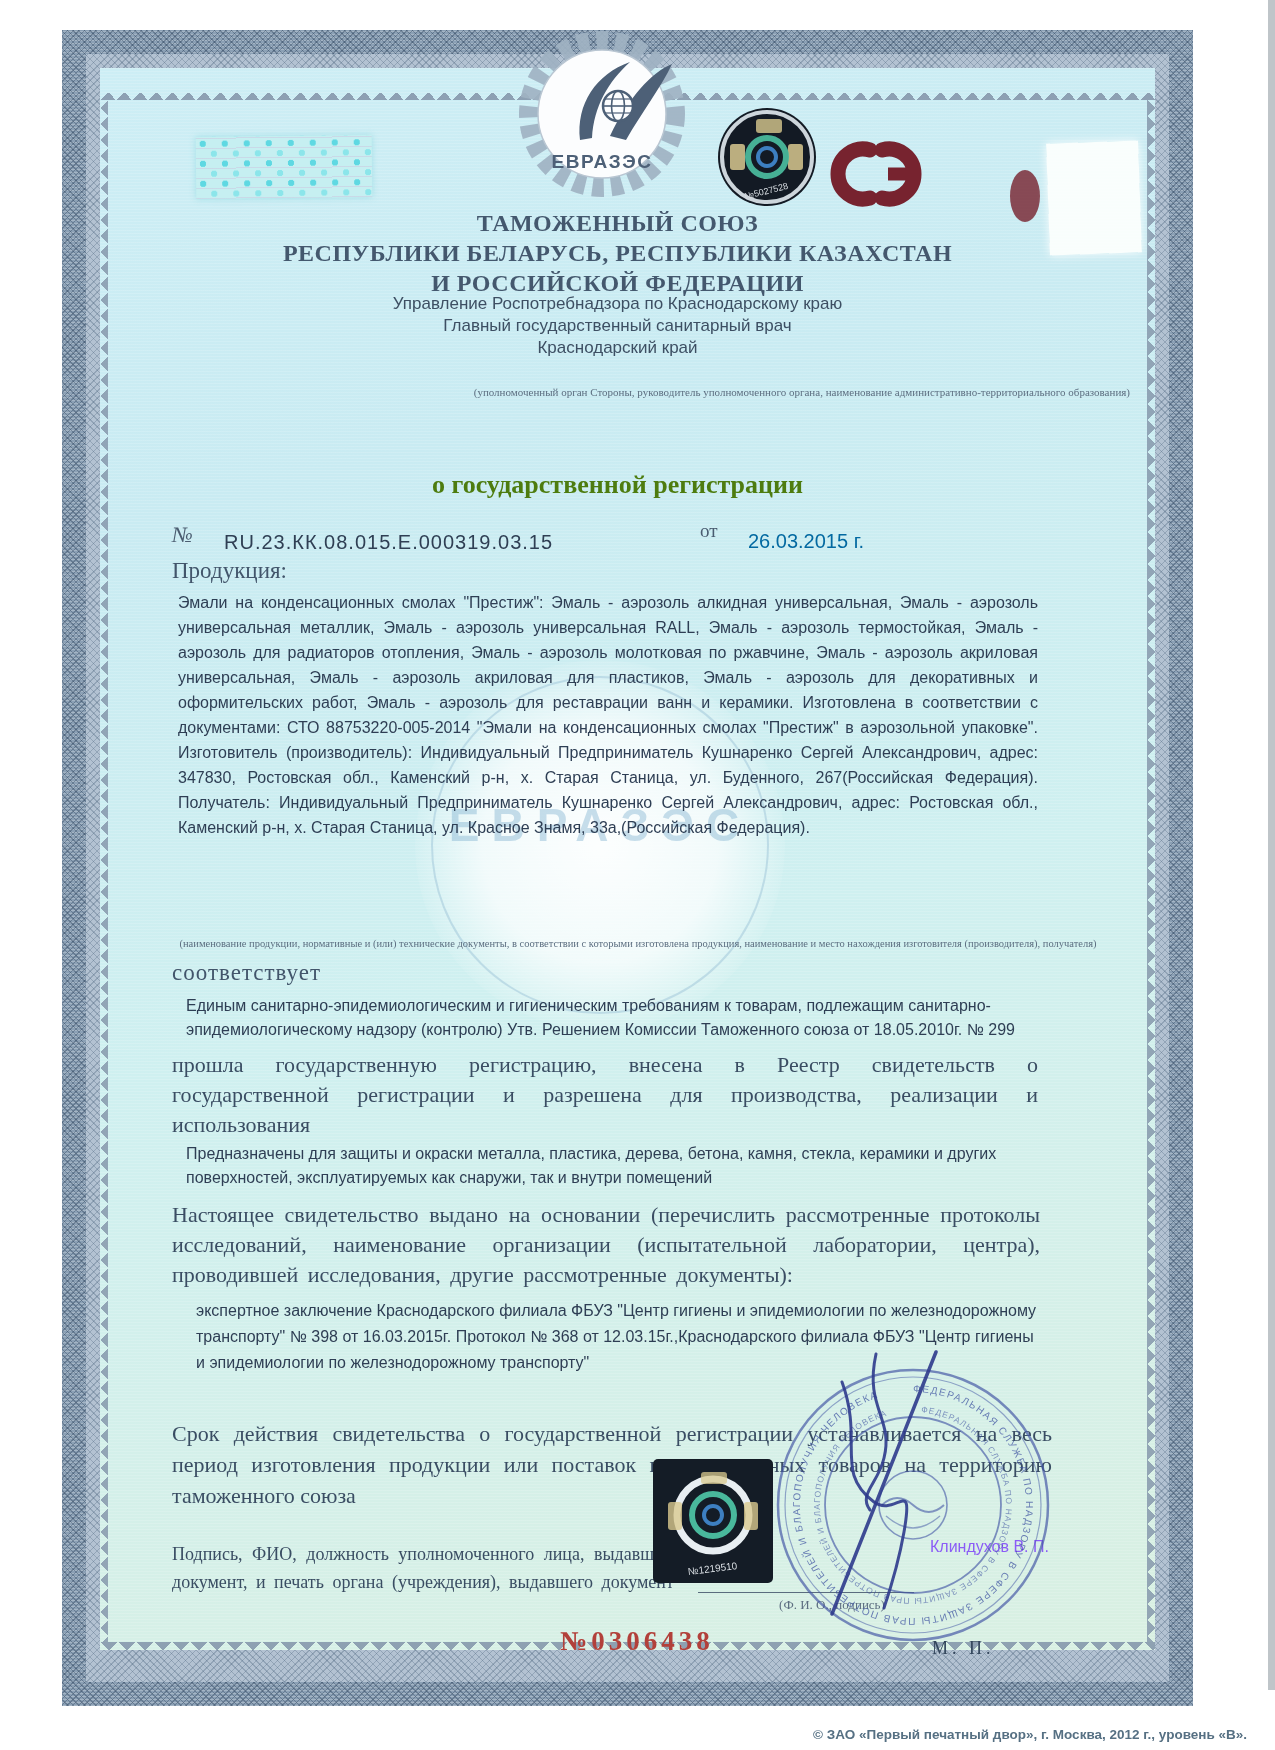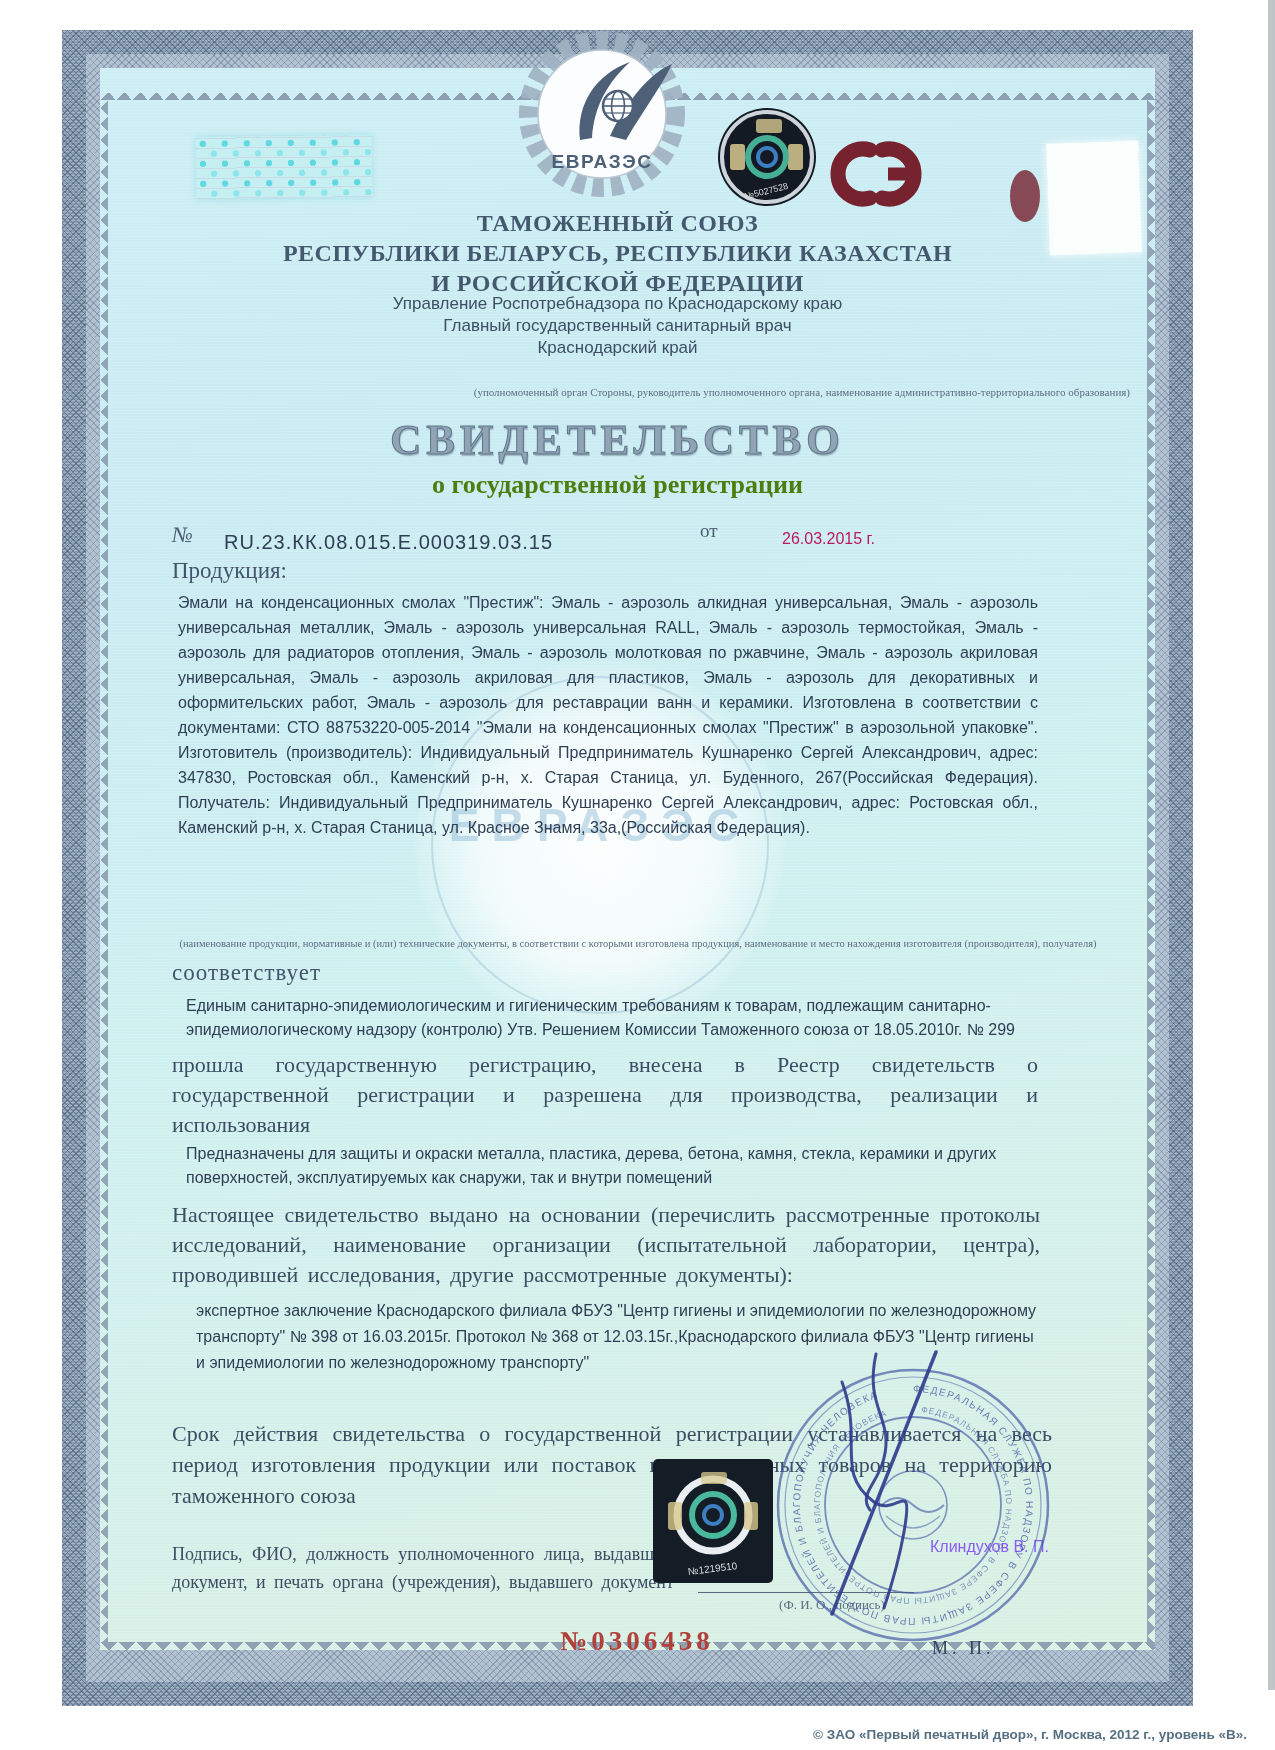--- a/index.html
+++ b/index.html
@@ -66,21 +66,21 @@
   .title-main{position:absolute;left:120px;right:160px;top:415px;text-align:center;
        font-family:"Liberation Serif","DejaVu Serif",serif;font-weight:bold;font-size:43px;letter-spacing:5px;
        color:#90a4b6;-webkit-text-stroke:1px #5f7589;text-shadow:1px 2px 1px rgba(60,80,100,.35);}
   .title-sub{position:absolute;left:120px;right:160px;top:470px;text-align:center;
        font-family:"Liberation Serif","DejaVu Serif",serif;font-weight:bold;font-size:26px;color:#4d7c0f;}
   .no-label{position:absolute;left:172px;top:522px;font-family:"Liberation Serif","DejaVu Serif",serif;
        font-size:22px;color:#4a5c70;font-style:italic;}
   .reg-number{position:absolute;left:224px;top:531px;font-size:20px;letter-spacing:1px;color:#2f3f54;}
   .from-label{position:absolute;left:700px;top:520px;font-family:"Liberation Serif","DejaVu Serif",serif;
        font-size:19px;color:#4a5c70;}
-  .reg-date{position:absolute;left:748px;top:530px;font-size:16px;color:#be185d;margin-left:34px;}
+  .reg-date{position:absolute;left:748px;top:530px;font-size:20px;color:#0369a1;}
   .product-label{position:absolute;left:172px;top:558px;font-family:"Liberation Serif","DejaVu Serif",serif;
        font-size:23px;color:#42556b;}
   .product-text{position:absolute;left:178px;top:590px;width:860px;font-size:16px;line-height:25px;
        text-align:justify;color:#2e3e54;}
   .product-caption{left:148px;top:938px;width:980px;font-size:10.5px;}
   .auth-caption{left:150px;top:386px;width:980px;text-align:right;}
   .comply-label{position:absolute;left:172px;top:960px;font-family:"Liberation Serif","DejaVu Serif",serif;
        font-size:23px;color:#42556b;letter-spacing:1px;}
   .comply-text{position:absolute;left:186px;top:994px;width:858px;font-size:16px;line-height:24px;color:#2e3e54;}
   .passed-text{position:absolute;left:172px;top:1050px;width:866px;
@@ -177,21 +177,20 @@
     <div>РЕСПУБЛИКИ БЕЛАРУСЬ, РЕСПУБЛИКИ КАЗАХСТАН</div>
     <div>И РОССИЙСКОЙ ФЕДЕРАЦИИ</div>
   </div>
   <div class="authority">
     <div>Управление Роспотребнадзора по Краснодарскому краю</div>
     <div>Главный государственный санитарный врач</div>
     <div>Краснодарский край</div>
   </div>
   <div class="small-caption auth-caption">(уполномоченный орган Стороны, руководитель уполномоченного органа, наименование административно-территориального образования)</div>
 
-  <div class="title-main">СВИДЕТЕЛЬСТВО</div>
   <div class="title-sub">о государственной регистрации</div>
 
   <div class="no-label">№</div>
   <div class="reg-number">RU.23.КК.08.015.Е.000319.03.15</div>
   <div class="from-label">от</div>
   <div class="reg-date">26.03.2015 г.</div>
 
   <div class="product-label serif">Продукция:</div>
   <div class="product-text">Эмали на конденсационных смолах "Престиж": Эмаль - аэрозоль алкидная универсальная, Эмаль - аэрозоль универсальная металлик, Эмаль - аэрозоль универсальная RALL, Эмаль - аэрозоль термостойкая, Эмаль - аэрозоль для радиаторов отопления, Эмаль - аэрозоль молотковая по ржавчине, Эмаль - аэрозоль акриловая универсальная, Эмаль - аэрозоль акриловая для пластиков, Эмаль - аэрозоль для декоративных и оформительских работ, Эмаль - аэрозоль для реставрации ванн и керамики. Изготовлена в соответствии с документами: СТО 88753220-005-2014 "Эмали на конденсационных смолах "Престиж" в аэрозольной упаковке". Изготовитель (производитель): Индивидуальный Предприниматель Кушнаренко Сергей Александрович, адрес: 347830, Ростовская обл., Каменский р-н, х. Старая Станица, ул. Буденного, 267(Российская Федерация).  Получатель: Индивидуальный Предприниматель Кушнаренко Сергей Александрович, адрес: Ростовская обл., Каменский р-н, х. Старая Станица, ул. Красное Знамя, 33а,(Российская Федерация).</div>
   <div class="small-caption product-caption">(наименование продукции, нормативные и (или) технические документы, в соответствии с которыми изготовлена продукция, наименование и место нахождения изготовителя (производителя), получателя)</div>

